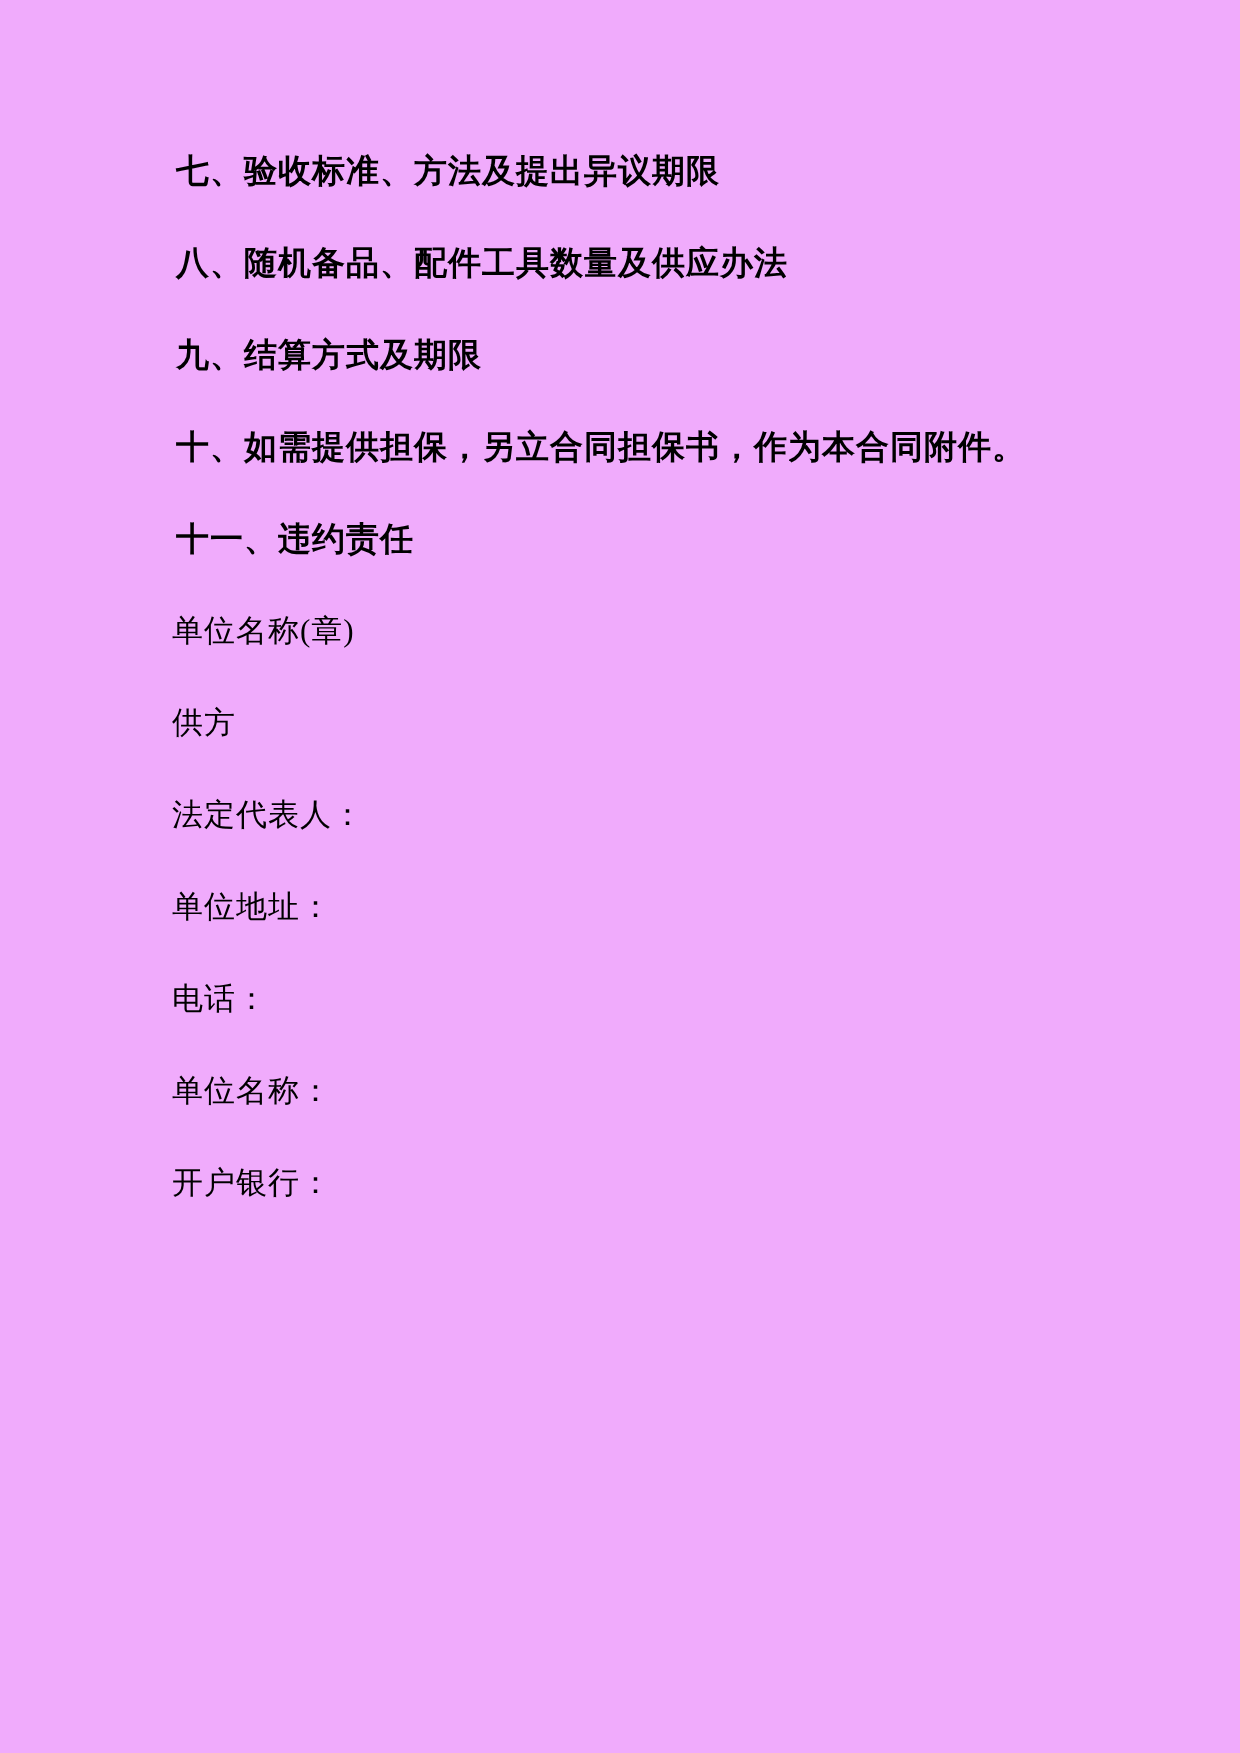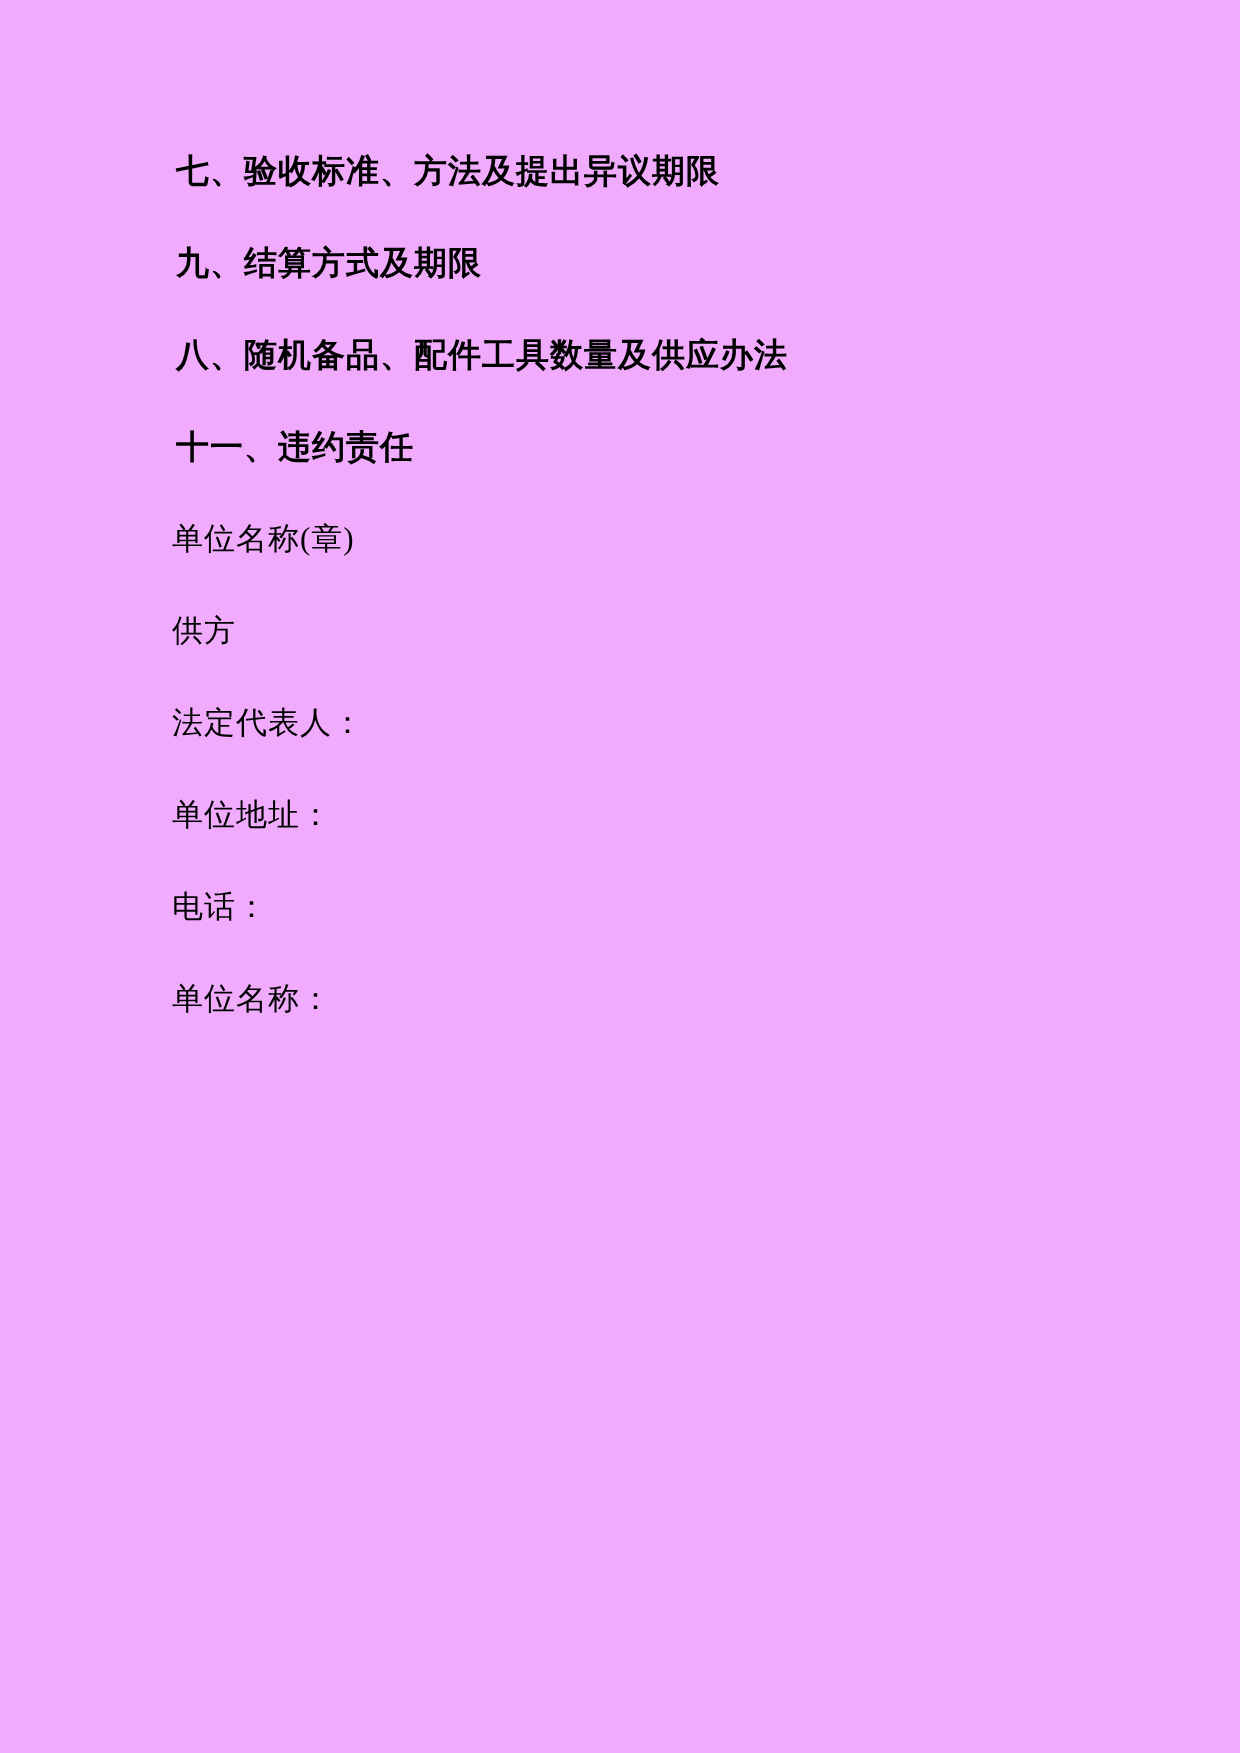--- a/index.html
+++ b/index.html
@@ -37,23 +37,25 @@
   .content p.label {
     text-align: left;
   }
 </style>
 </head>
 <body>
 
 <div class="page">
   <div class="content">
     <p class="heading">七、验收标准、方法及提出异议期限</p>
+    <p class="heading">八、随机备品、配件工具数量及供应办法</p>
     <p class="heading">九、结算方式及期限</p>
-    <p class="heading">八、随机备品、配件工具数量及供应办法</p>
+    <p class="heading">十、如需提供担保，另立合同担保书，作为本合同附件。</p>
     <p class="heading">十一、违约责任</p>
     <p class="label">单位名称(章)</p>
     <p class="label">供方</p>
     <p class="label">法定代表人：</p>
     <p class="label">单位地址：</p>
     <p class="label">电话：</p>
     <p class="label">单位名称：</p>
+    <p class="label">开户银行：</p>
   </div>
 </div>
 
 </body></html>

